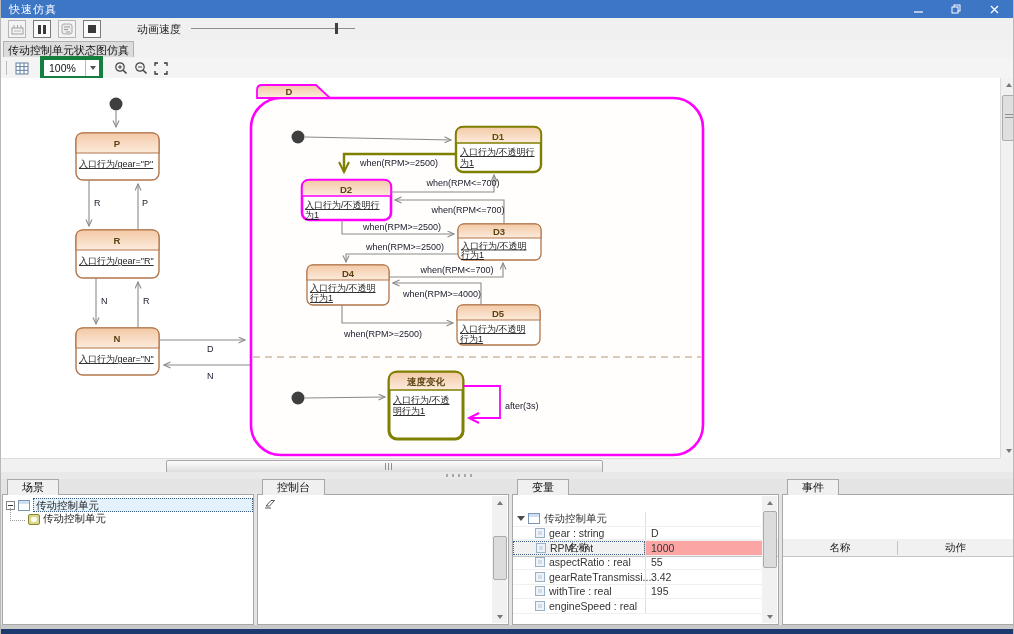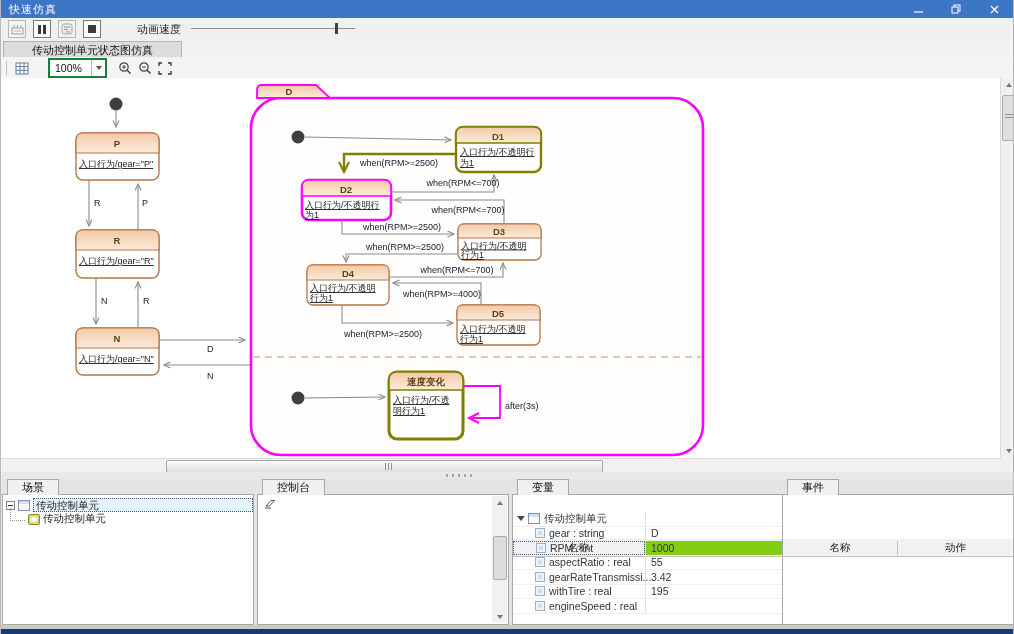--- a/index.html
+++ b/index.html
@@ -23,30 +23,30 @@
   .pause-glyph{display:flex;gap:2px;}
   .pause-glyph span{display:block;width:3px;height:9px;background:#3a3a3a;}
   .stop-glyph{width:8px;height:8px;background:#3a3a3a;}
   .speed-label{font-size:11px;color:#222;margin-left:36px;}
   .slider{position:relative;width:164px;height:14px;margin-left:10px;}
   .slider .track{position:absolute;top:6px;left:0;right:0;height:1px;background:#8f8f8f;}
   .slider .handle{position:absolute;top:1px;left:144px;width:3px;height:11px;background:#404040;}
   
   .doctab-strip{position:absolute;top:40px;left:0;right:0;height:18px;background:#f2f2f2;
                 border-bottom:1px solid #c6c6c6;}
-  .doctab{position:absolute;left:2px;top:1px;height:16px;padding:0 28px;background:#dcdcdc;
+  .doctab{position:absolute;left:2px;top:1px;height:16px;padding:0 4px;background:#dcdcdc;
           border:1px solid #b2b2b2;border-bottom:none;font-size:11px;line-height:16px;color:#111;
           box-sizing:border-box;}
   
   .zoombar{position:absolute;top:58px;left:0;right:0;height:20px;background:#f4f4f4;
            border-bottom:1px solid #c9c9c9;display:flex;align-items:center;}
   .zb-sep{width:1px;height:14px;background:#bdbdbd;margin:0 5px;}
   .zb-btn{width:20px;height:18px;display:flex;align-items:center;justify-content:center;}
-  .zoom-combo{display:flex;align-items:center;height:16px;background:#fff;border:2px solid #15803d;
-              margin-left:16px;}
+  .zoom-combo{display:flex;align-items:center;height:16px;background:#fff;border:4px solid #15803d;
+              margin-left:8px;}
   .zoom-combo .val{font-size:10.5px;padding:0 6px 0 5px;color:#111;min-width:30px;}
   .zoom-combo .dd{width:13px;height:100%;border-left:1px solid #b9b9b9;display:flex;align-items:center;
                   justify-content:center;}
   .tri-dn{width:0;height:0;border-left:3px solid transparent;border-right:3px solid transparent;
           border-top:4px solid #555;}
   .tri-up{width:0;height:0;border-left:3px solid transparent;border-right:3px solid transparent;
           border-bottom:4px solid #777;}
   .tri-down2{width:0;height:0;border-left:3px solid transparent;border-right:3px solid transparent;
           border-top:4px solid #777;}
   
@@ -111,21 +111,21 @@
   .thead .c{text-align:center;box-sizing:border-box;}
   .vrows{position:absolute;left:0;right:16px;top:17px;bottom:0;overflow:hidden;font-size:10.5px;color:#333;}
   .vrow{display:flex;align-items:center;height:13.5px;border-bottom:1px solid #f0f0f0;position:relative;}
   .vname{width:132px;display:flex;align-items:center;height:100%;box-sizing:border-box;flex:none;}
   .vval{flex:1;padding-left:5px;height:100%;display:flex;align-items:center;border-left:1px solid #e0e0e0;}
   .var-icon{width:10px;height:10px;border:1px solid #9ab0c4;background:#edf3f9;margin:0 4px 0 0;flex:none;
             box-sizing:border-box;position:relative;}
   .var-icon::after{content:"";position:absolute;left:2px;top:2px;right:2px;bottom:2px;background:#cfdcea;}
   .vrow .indent2{width:22px;flex:none;}
   .vname.selected{border:1px dotted #44618a;}
-  .vval.hl{background:#84cc16;}
+  .vval.hl{background:#fca5a5;}
   .root-tri{width:0;height:0;border-left:4px solid transparent;border-right:4px solid transparent;
             border-top:5px solid #4a4a4a;margin:0 3px 0 4px;flex:none;}
   
   .bottomgray{position:absolute;left:0;right:0;top:625px;height:4px;background:#c9c9c9;}
   .bottomstrip{position:absolute;left:0;right:0;top:629px;height:5px;background:#1d3a70;}
   
   text{font-family:"Liberation Sans","DejaVu Sans",sans-serif;}
   .st-title{font-size:9.5px;font-weight:700;fill:#5c4312;}
   .st-title-olive{font-size:9.5px;font-weight:700;fill:#5e5200;}
   .st-body{font-size:9px;fill:#1c1c1c;text-decoration:underline;}
@@ -459,21 +459,21 @@
               <span class="tri-up"></span>
             </span>
           <div class="thumb" style="top:40px;height:42px;"></div>
           <span class="btn" style="bottom:0">
               <span class="tri-down2"></span>
             </span>
         </div>
       </div>
     </div>
 
-    <div class="panel" style="left:511px;width:267px;padding-left:40px;">
+    <div class="panel" style="left:511px;width:267px;">
       <div class="ptab"><span>变量</span></div>
       <div class="pbody">
         <div class="thead">
           <span class="c" style="width:132px;border-right:1px solid #c4c4c4;">名称</span>
           <span class="c" style="flex:1;">值</span>
         </div>
         <div class="vrows">
           <div class="vrow">
             <span class="vname" style="width:132px;">
               <span class="root-tri"></span>

